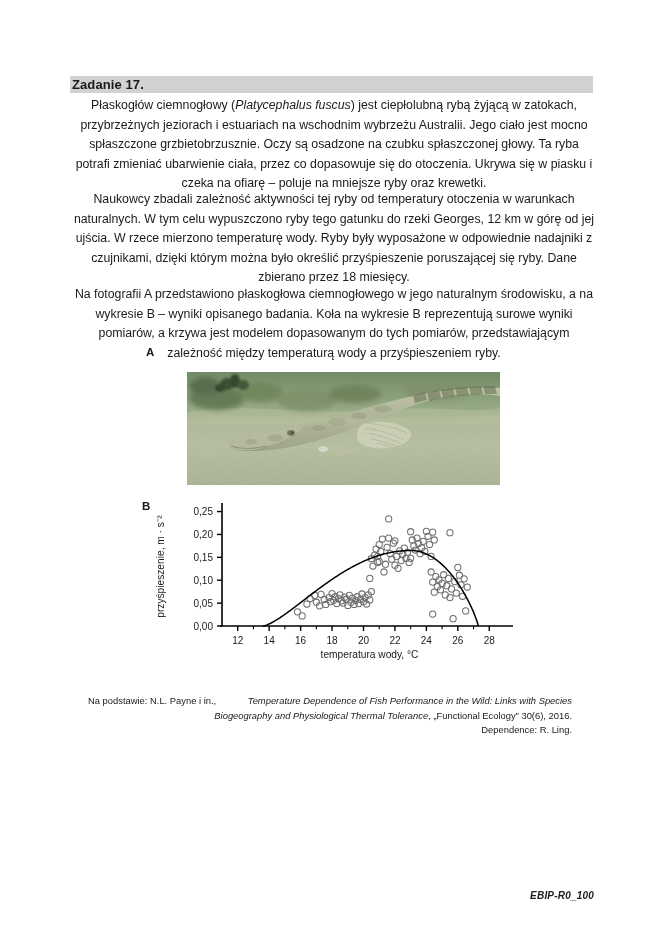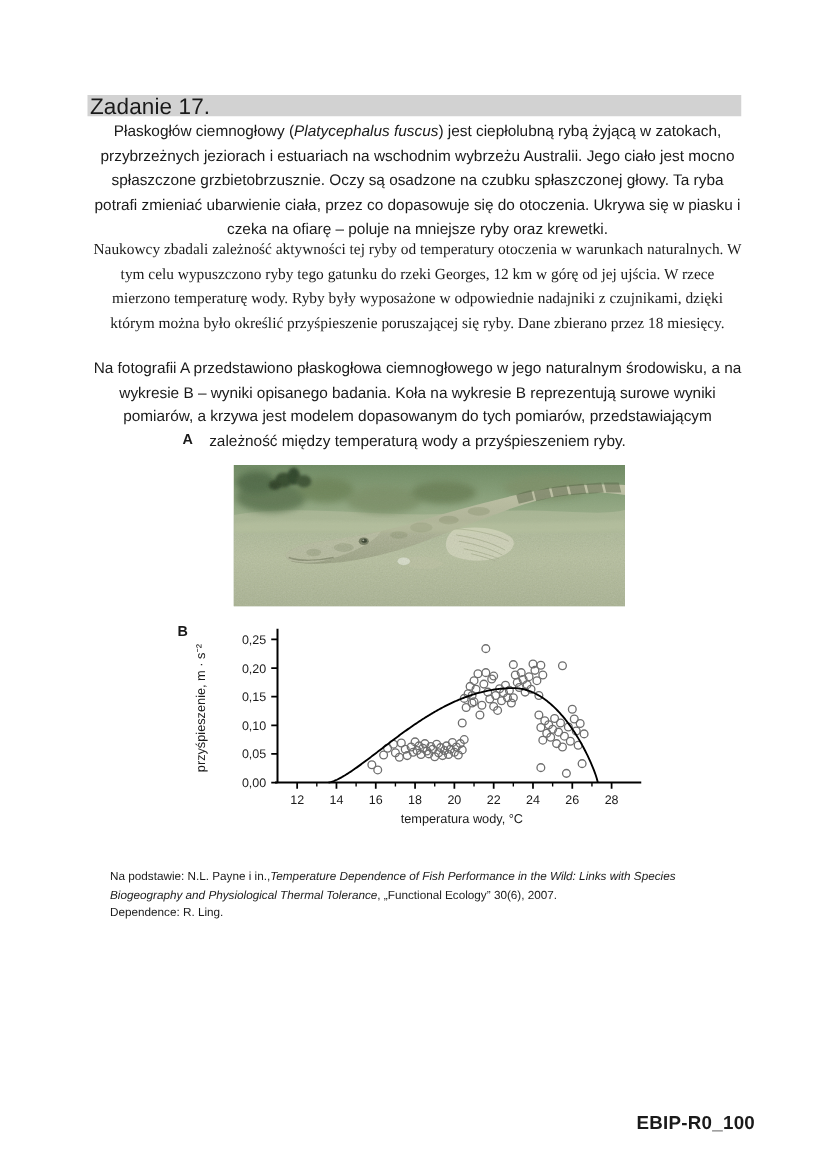--- a/index.html
+++ b/index.html
@@ -18,38 +18,38 @@
 
   
   .task-header {
     position: absolute;
     left: 70px; top: 76px;
     width: 523px; height: 17px;
     background: #d2d2d2;
     display: flex; align-items: center;
   }
   .task-header-label {
-    font-size: 18px;
-    font-weight: normal;
+    font-size: 13px;
+    font-weight: bold;
     letter-spacing: 0.1px;
     padding-left: 2px;
     line-height: 1;
   }
 
   
   .body-text {
     position: absolute;
     left: 72px;
     width: 524px;
     font-size: 12.3px;
     line-height: 19.6px;
     text-align: center;
   }
   #para-1 { top: 96px; }
-  #para-2 { top: 190px; font-family: Liberation Serif, serif; }
+  #para-2 { top: 190px; }
   #para-3 { top: 285px; }
   .body-text i { font-style: italic; }
 
   
   .panel-label {
     position: absolute;
     font-size: 11.5px;
     font-weight: bold;
   }
   #label-a { left: 146px; top: 346px; }
@@ -73,39 +73,41 @@
   }
   .chart-svg { display: block; width: 370px; height: 175px; }
 
   
   .source-note {
     position: absolute;
     left: 88px; top: 694px;
     width: 484px;
     font-size: 9.4px;
     line-height: 14.6px;
+    text-align: right;
     color: #1a1a1a;
   }
   .source-note .lead { float: left; }
   .source-note i { font-style: italic; }
 
   
   .footer-page {
     position: absolute;
     left: 0; top: 874px;
     width: 664px;
     text-align: center;
     font-size: 11.6px;
   }
   .footer-code {
     position: absolute;
-    right: 60px; top: 890px;
-    font-size: 15px;
+    right: 70px; top: 890px;
+    font-size: 10px;
     font-weight: bold;
     letter-spacing: 0.2px;
+    font-style: italic;
   }
 </style>
 </head>
 <body>
 
 <div class="page">
 
   <div class="task-header">
     <span class="task-header-label">Zadanie 17.</span>
   </div>
@@ -381,17 +383,17 @@
           <circle cx="244.94" cy="45.87" r="3.1" fill="none" stroke="#6e6e6e" stroke-width="1.05"></circle>
           <circle cx="238.66" cy="43.12" r="3.1" fill="none" stroke="#6e6e6e" stroke-width="1.05"></circle>
           <circle cx="227.65" cy="67.38" r="3.1" fill="none" stroke="#6e6e6e" stroke-width="1.05"></circle>
         </g>
         <path d="M112.88,131.00 L113.71,130.89 L114.53,130.70 L115.36,130.45 L116.19,130.18 L117.02,129.87 L117.85,129.53 L118.68,129.17 L119.51,128.79 L120.33,128.38 L121.16,127.97 L121.99,127.53 L122.82,127.08 L123.65,126.62 L124.48,126.14 L125.30,125.65 L126.13,125.15 L126.96,124.64 L127.79,124.12 L128.62,123.59 L129.45,123.05 L130.28,122.51 L131.10,121.95 L131.93,121.39 L132.76,120.83 L133.59,120.25 L134.42,119.67 L135.25,119.09 L136.07,118.50 L136.90,117.90 L137.73,117.30 L138.56,116.70 L139.39,116.09 L140.22,115.48 L141.04,114.87 L141.87,114.25 L142.70,113.63 L143.53,113.01 L144.36,112.39 L145.19,111.76 L146.02,111.13 L146.84,110.50 L147.67,109.87 L148.50,109.24 L149.33,108.60 L150.16,107.97 L150.99,107.33 L151.81,106.70 L152.64,106.06 L153.47,105.43 L154.30,104.79 L155.13,104.15 L155.96,103.52 L156.79,102.88 L157.61,102.25 L158.44,101.61 L159.27,100.98 L160.10,100.35 L160.93,99.72 L161.76,99.09 L162.58,98.46 L163.41,97.83 L164.24,97.21 L165.07,96.59 L165.90,95.96 L166.73,95.34 L167.55,94.73 L168.38,94.11 L169.21,93.50 L170.04,92.89 L170.87,92.28 L171.70,91.68 L172.53,91.08 L173.35,90.48 L174.18,89.88 L175.01,89.29 L175.84,88.70 L176.67,88.11 L177.50,87.53 L178.32,86.94 L179.15,86.37 L179.98,85.79 L180.81,85.22 L181.64,84.66 L182.47,84.10 L183.30,83.54 L184.12,82.98 L184.95,82.43 L185.78,81.89 L186.61,81.34 L187.44,80.81 L188.27,80.27 L189.09,79.74 L189.92,79.22 L190.75,78.70 L191.58,78.18 L192.41,77.67 L193.24,77.16 L194.06,76.66 L194.89,76.17 L195.72,75.67 L196.55,75.19 L197.38,74.70 L198.21,74.23 L199.04,73.75 L199.86,73.29 L200.69,72.82 L201.52,72.37 L202.35,71.92 L203.18,71.47 L204.01,71.03 L204.83,70.59 L205.66,70.16 L206.49,69.74 L207.32,69.32 L208.15,68.91 L208.98,68.50 L209.81,68.10 L210.63,67.70 L211.46,67.31 L212.29,66.92 L213.12,66.55 L213.95,66.17 L214.78,65.81 L215.60,65.44 L216.43,65.09 L217.26,64.74 L218.09,64.40 L218.92,64.06 L219.75,63.73 L220.57,63.40 L221.40,63.09 L222.23,62.77 L223.06,62.47 L223.89,62.17 L224.72,61.87 L225.55,61.59 L226.37,61.30 L227.20,61.03 L228.03,60.76 L228.86,60.50 L229.69,60.24 L230.52,60.00 L231.34,59.75 L232.17,59.52 L233.00,59.29 L233.83,59.06 L234.66,58.85 L235.49,58.64 L236.32,58.44 L237.14,58.24 L237.97,58.05 L238.80,57.87 L239.63,57.69 L240.46,57.52 L241.29,57.36 L242.11,57.20 L242.94,57.05 L243.77,56.91 L244.60,56.77 L245.43,56.64 L246.26,56.52 L247.09,56.40 L247.91,56.29 L248.74,56.19 L249.57,56.10 L250.40,56.01 L251.23,55.93 L252.06,55.85 L252.88,55.78 L253.71,55.72 L254.54,55.67 L255.37,55.62 L256.20,55.58 L257.03,55.55 L257.85,55.52 L258.68,55.50 L259.51,55.49 L260.34,55.48 L261.17,55.48 L262.00,55.51 L262.83,55.55 L263.65,55.61 L264.48,55.69 L265.31,55.78 L266.14,55.90 L266.97,56.04 L267.80,56.20 L268.62,56.37 L269.45,56.57 L270.28,56.78 L271.11,57.02 L271.94,57.27 L272.77,57.54 L273.60,57.83 L274.42,58.15 L275.25,58.48 L276.08,58.83 L276.91,59.20 L277.74,59.59 L278.57,60.00 L279.39,60.44 L280.22,60.89 L281.05,61.36 L281.88,61.85 L282.71,62.36 L283.54,62.89 L284.36,63.44 L285.19,64.02 L286.02,64.61 L286.85,65.22 L287.68,65.86 L288.51,66.52 L289.34,67.19 L290.16,67.89 L290.99,68.61 L291.82,69.35 L292.65,70.11 L293.48,70.90 L294.31,71.70 L295.13,72.53 L295.96,73.38 L296.79,74.25 L297.62,75.15 L298.45,76.07 L299.28,77.01 L300.11,77.97 L300.93,78.96 L301.76,79.97 L302.59,81.01 L303.42,82.07 L304.25,83.16 L305.08,84.27 L305.90,85.41 L306.73,86.57 L307.56,87.76 L308.39,88.98 L309.22,90.23 L310.05,91.50 L310.87,92.80 L311.70,94.14 L312.53,95.50 L313.36,96.90 L314.19,98.32 L315.02,99.78 L315.85,101.28 L316.67,102.81 L317.50,104.38 L318.33,105.99 L319.16,107.64 L319.99,109.34 L320.82,111.09 L321.64,112.88 L322.47,114.74 L323.30,116.66 L324.13,118.65 L324.96,120.73 L325.79,122.92 L326.62,125.24 L327.44,127.79 L328.27,131.00" fill="none" stroke="#000000" stroke-width="1.5" stroke-linejoin="round"></path>
         <text x="219.5" y="163" text-anchor="middle" font-size="10.2" font-family="&quot;Liberation Sans&quot;, sans-serif" fill="#1a1a1a">temperatura wody, °C</text>
         <text x="14" y="71.5" text-anchor="middle" font-size="10.2" font-family="&quot;Liberation Sans&quot;, sans-serif" fill="#1a1a1a" transform="rotate(-90 14 71.5)">przyśpieszenie, m · s⁻²</text>
       </svg>
   </div>
 
-  <div class="source-note"><span class="lead">Na podstawie: N.L. Payne i in., </span><i>Temperature Dependence of Fish Performance in the Wild: Links with Species Biogeography and Physiological Thermal Tolerance</i><span>, „Functional Ecology” 30(6), 2007.</span><br><span>Dependence: R. Ling.</span></div>
+  <div class="source-note"><span class="lead">Na podstawie: N.L. Payne i in., </span><i>Temperature Dependence of Fish Performance in the Wild: Links with Species Biogeography and Physiological Thermal Tolerance</i><span>, „Functional Ecology” 30(6), 2016.</span><br><span>Dependence: R. Ling.</span></div>
 
   <div class="footer-code">EBIP-R0_100</div>
 
 </div>
 
 </body></html>

